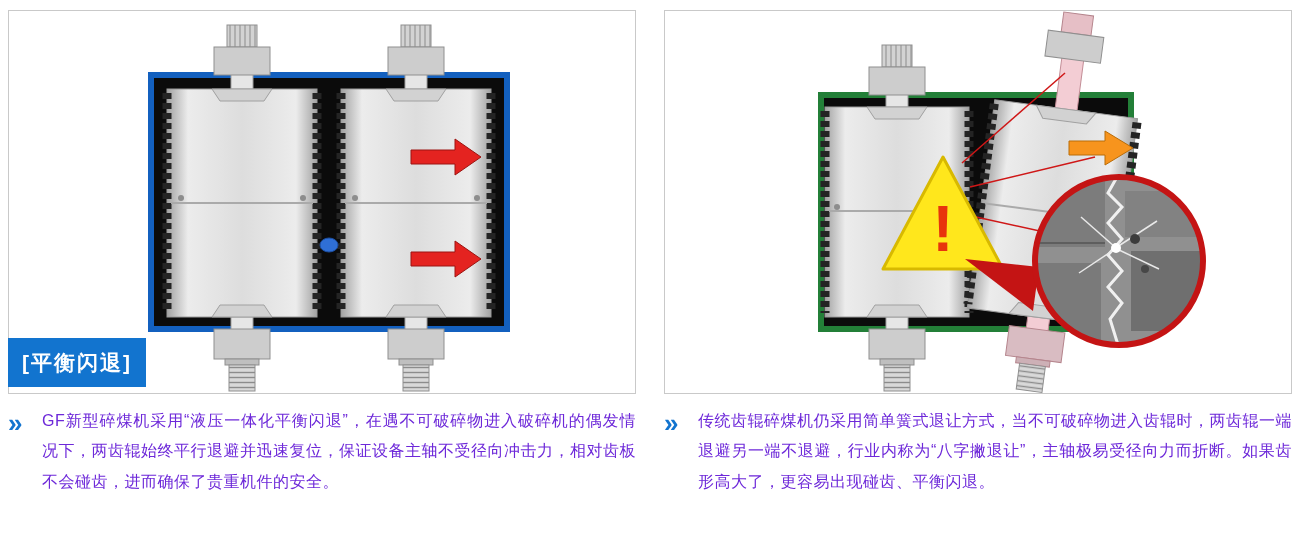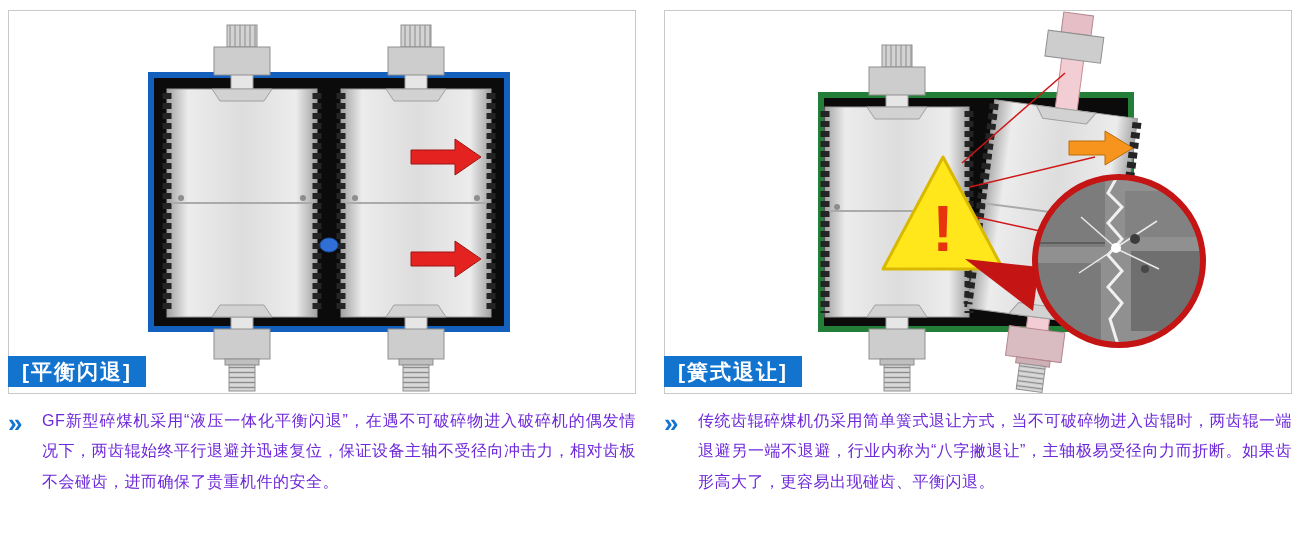--- a/index.html
+++ b/index.html
@@ -2,21 +2,21 @@
 <html><head>
 <meta charset="utf-8">
 <style>
   html,body{margin:0;padding:0;background:#ffffff;width:1300px;height:549px;overflow:hidden;
     font-family:"Liberation Sans","DejaVu Sans",sans-serif;}
   .wrap{display:flex;gap:28px;padding:10px 8px 0 8px;box-sizing:border-box;width:1300px;}
   .panel{width:628px;flex:0 0 628px;}
   .illustration{position:relative;border:1px solid #c9c9c9;height:382px;background:#ffffff;box-sizing:content-box;}
   .machine{display:block;width:628px;height:382px;}
   .caption{position:absolute;left:-1px;bottom:6px;background:#1274cf;color:#ffffff;
-    font-size:21px;font-weight:bold;letter-spacing:2px;padding:3px 14px;line-height:1.2;}
+    font-size:21px;font-weight:bold;letter-spacing:2px;padding:12px 14px;line-height:1.2;}
   .desc{display:flex;margin-top:12px;align-items:flex-start;}
   .chevron{color:#1274cf;font-size:26px;font-weight:bold;line-height:1.35;width:34px;flex:0 0 34px;}
   .para{margin:0;font-size:16px;color:#6d28d9;line-height:1.9;letter-spacing:0.5px;text-align:justify;flex:1;}
 </style>
 </head>
 <body>
 
 <div class="wrap">
 
   <section class="panel">
@@ -189,21 +189,20 @@
             <line x1="452" y1="236" x2="492" y2="210"></line>
             <line x1="450" y1="238" x2="414" y2="262"></line>
             <line x1="452" y1="238" x2="494" y2="258"></line>
           </g>
           <circle cx="470" cy="228" r="5" fill="#3c3c3c"></circle>
           <circle cx="480" cy="258" r="4" fill="#474747"></circle>
           <circle cx="451" cy="237" r="5" fill="#ffffff"></circle>
         </g>
         <circle cx="454" cy="250" r="84" fill="none" stroke="#c41414" stroke-width="6"></circle>
       </svg>
-      <div class="caption">[簧式退让]</div>
     </div>
 
     <div class="desc">
       <span class="chevron">»</span>
       <p class="para">传统齿辊碎煤机仍采用简单簧式退让方式，当不可破碎物进入齿辊时，两齿辊一端退避另一端不退避，行业内称为“八字撇退让”，主轴极易受径向力而折断。如果齿形高大了，更容易出现碰齿、平衡闪退。</p>
     </div>
   </section>
 
 </div>
 

